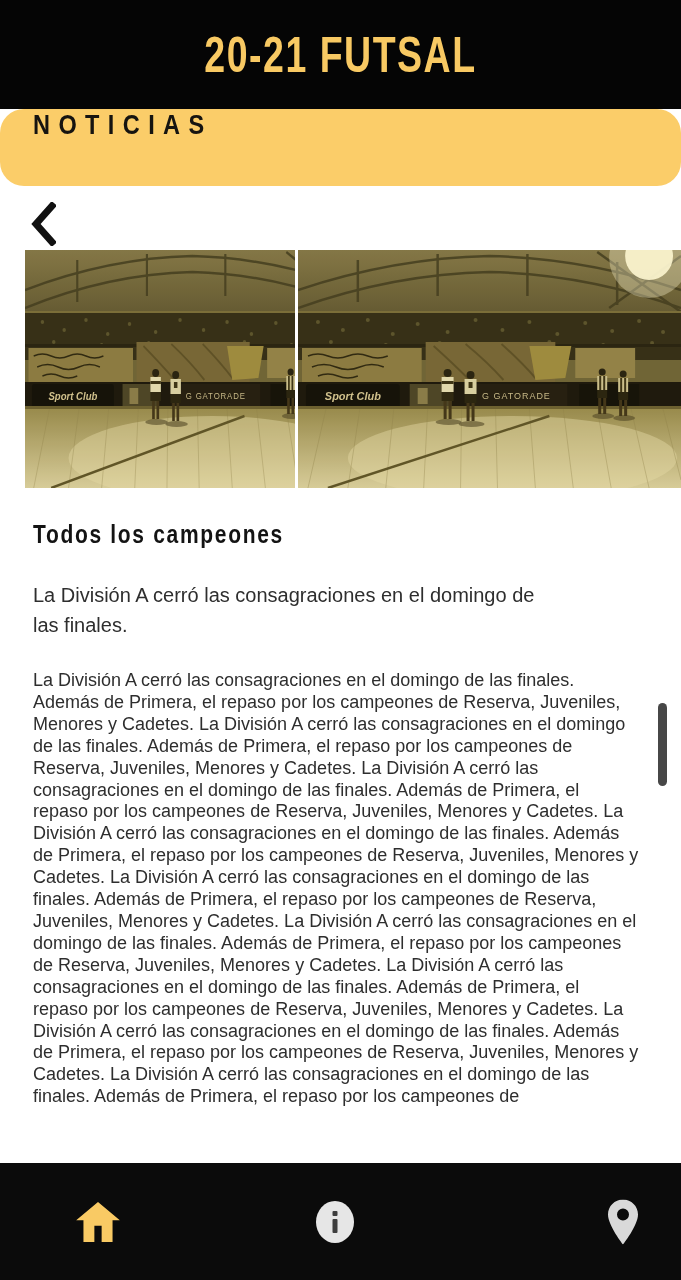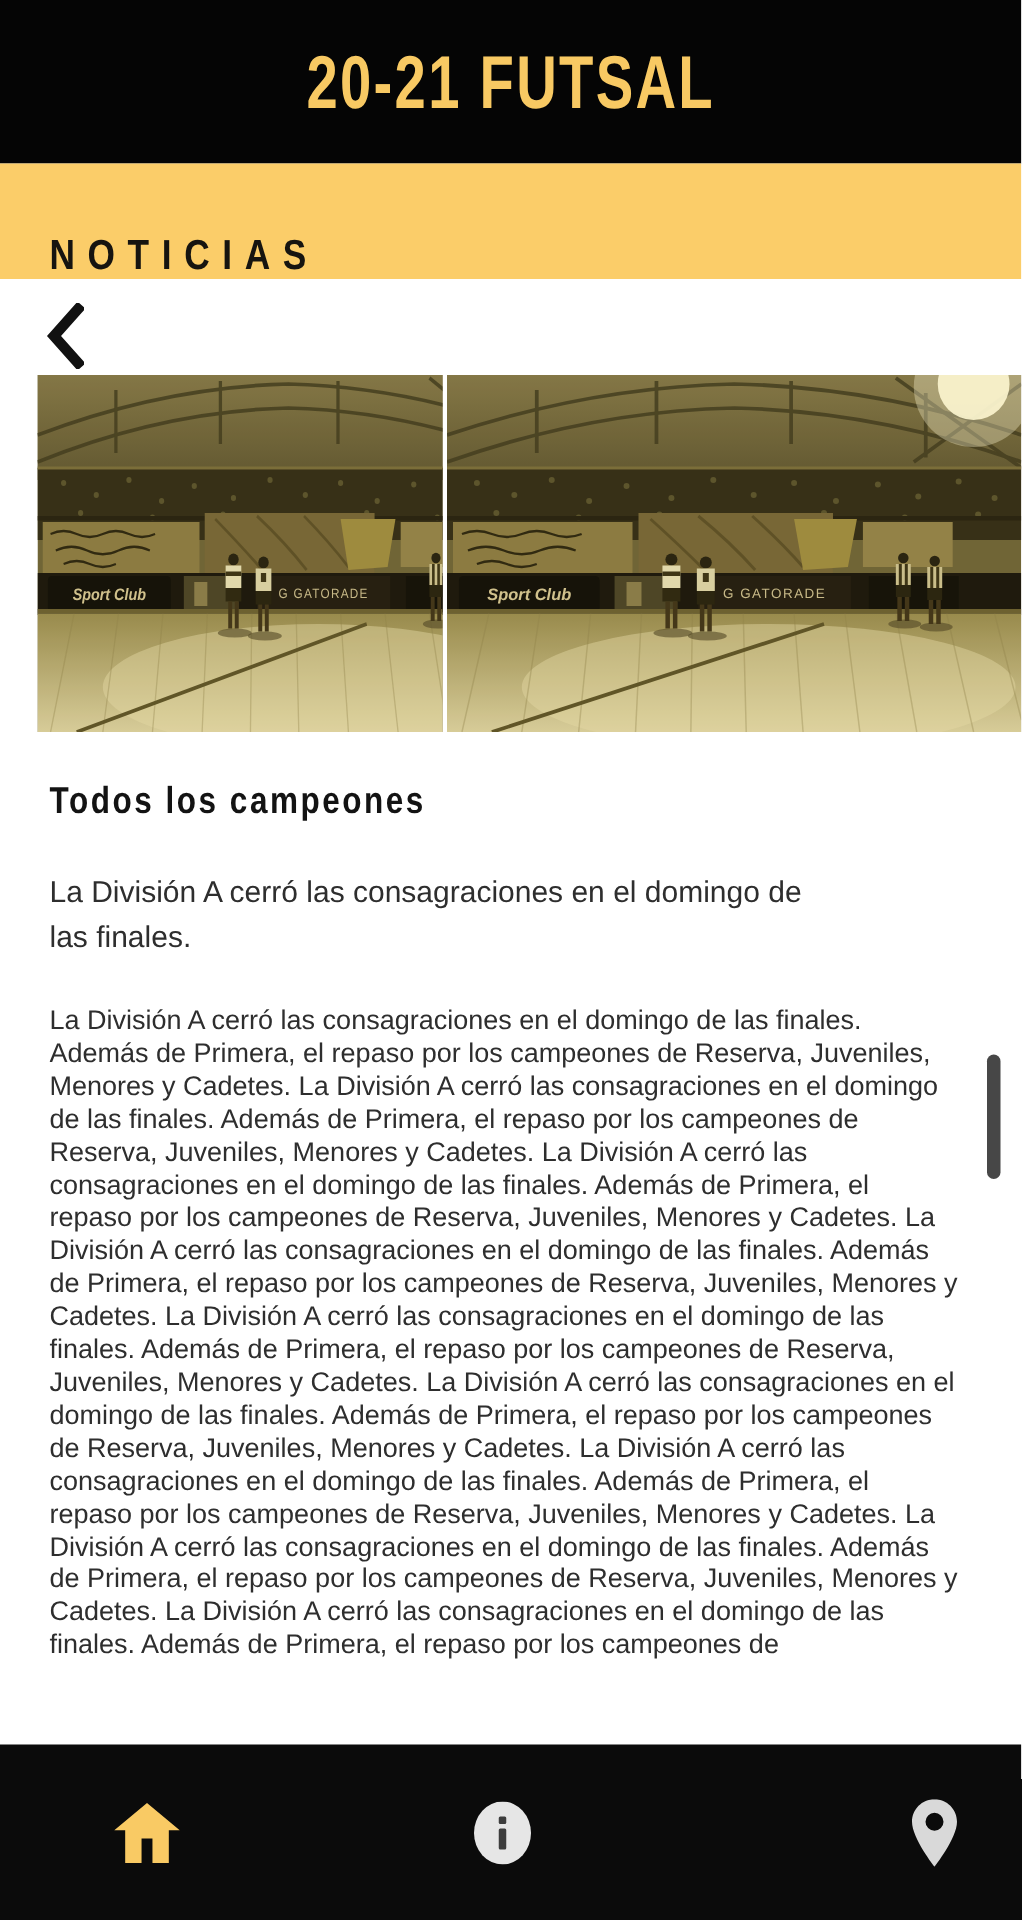--- a/index.html
+++ b/index.html
@@ -16,21 +16,21 @@
     display:flex; align-items:center; justify-content:center;
   }
   .header-title {
     color:#f8c963; font-size:50px; font-weight:bold; letter-spacing:2px;
     transform:scaleX(0.75); transform-origin:center; white-space:nowrap;
   }
 
   
   .banner {
     height:77px; background:#fbcd69;
-    display:flex; align-items:flex-end; padding-left:33px;
+    display:flex; align-items:flex-start; padding-left:33px;border-radius:24px;
   }
   .banner-title {
     color:#161410; font-size:28px; font-weight:bold; letter-spacing:10px;
     transform:scaleX(0.84); transform-origin:left center; white-space:nowrap;
   }
 
   
   .back-row { padding:16px 0 0 30px; height:64px; }
   .back-btn { display:inline-block; background:none; border:none; cursor:pointer; padding:0; }
 

